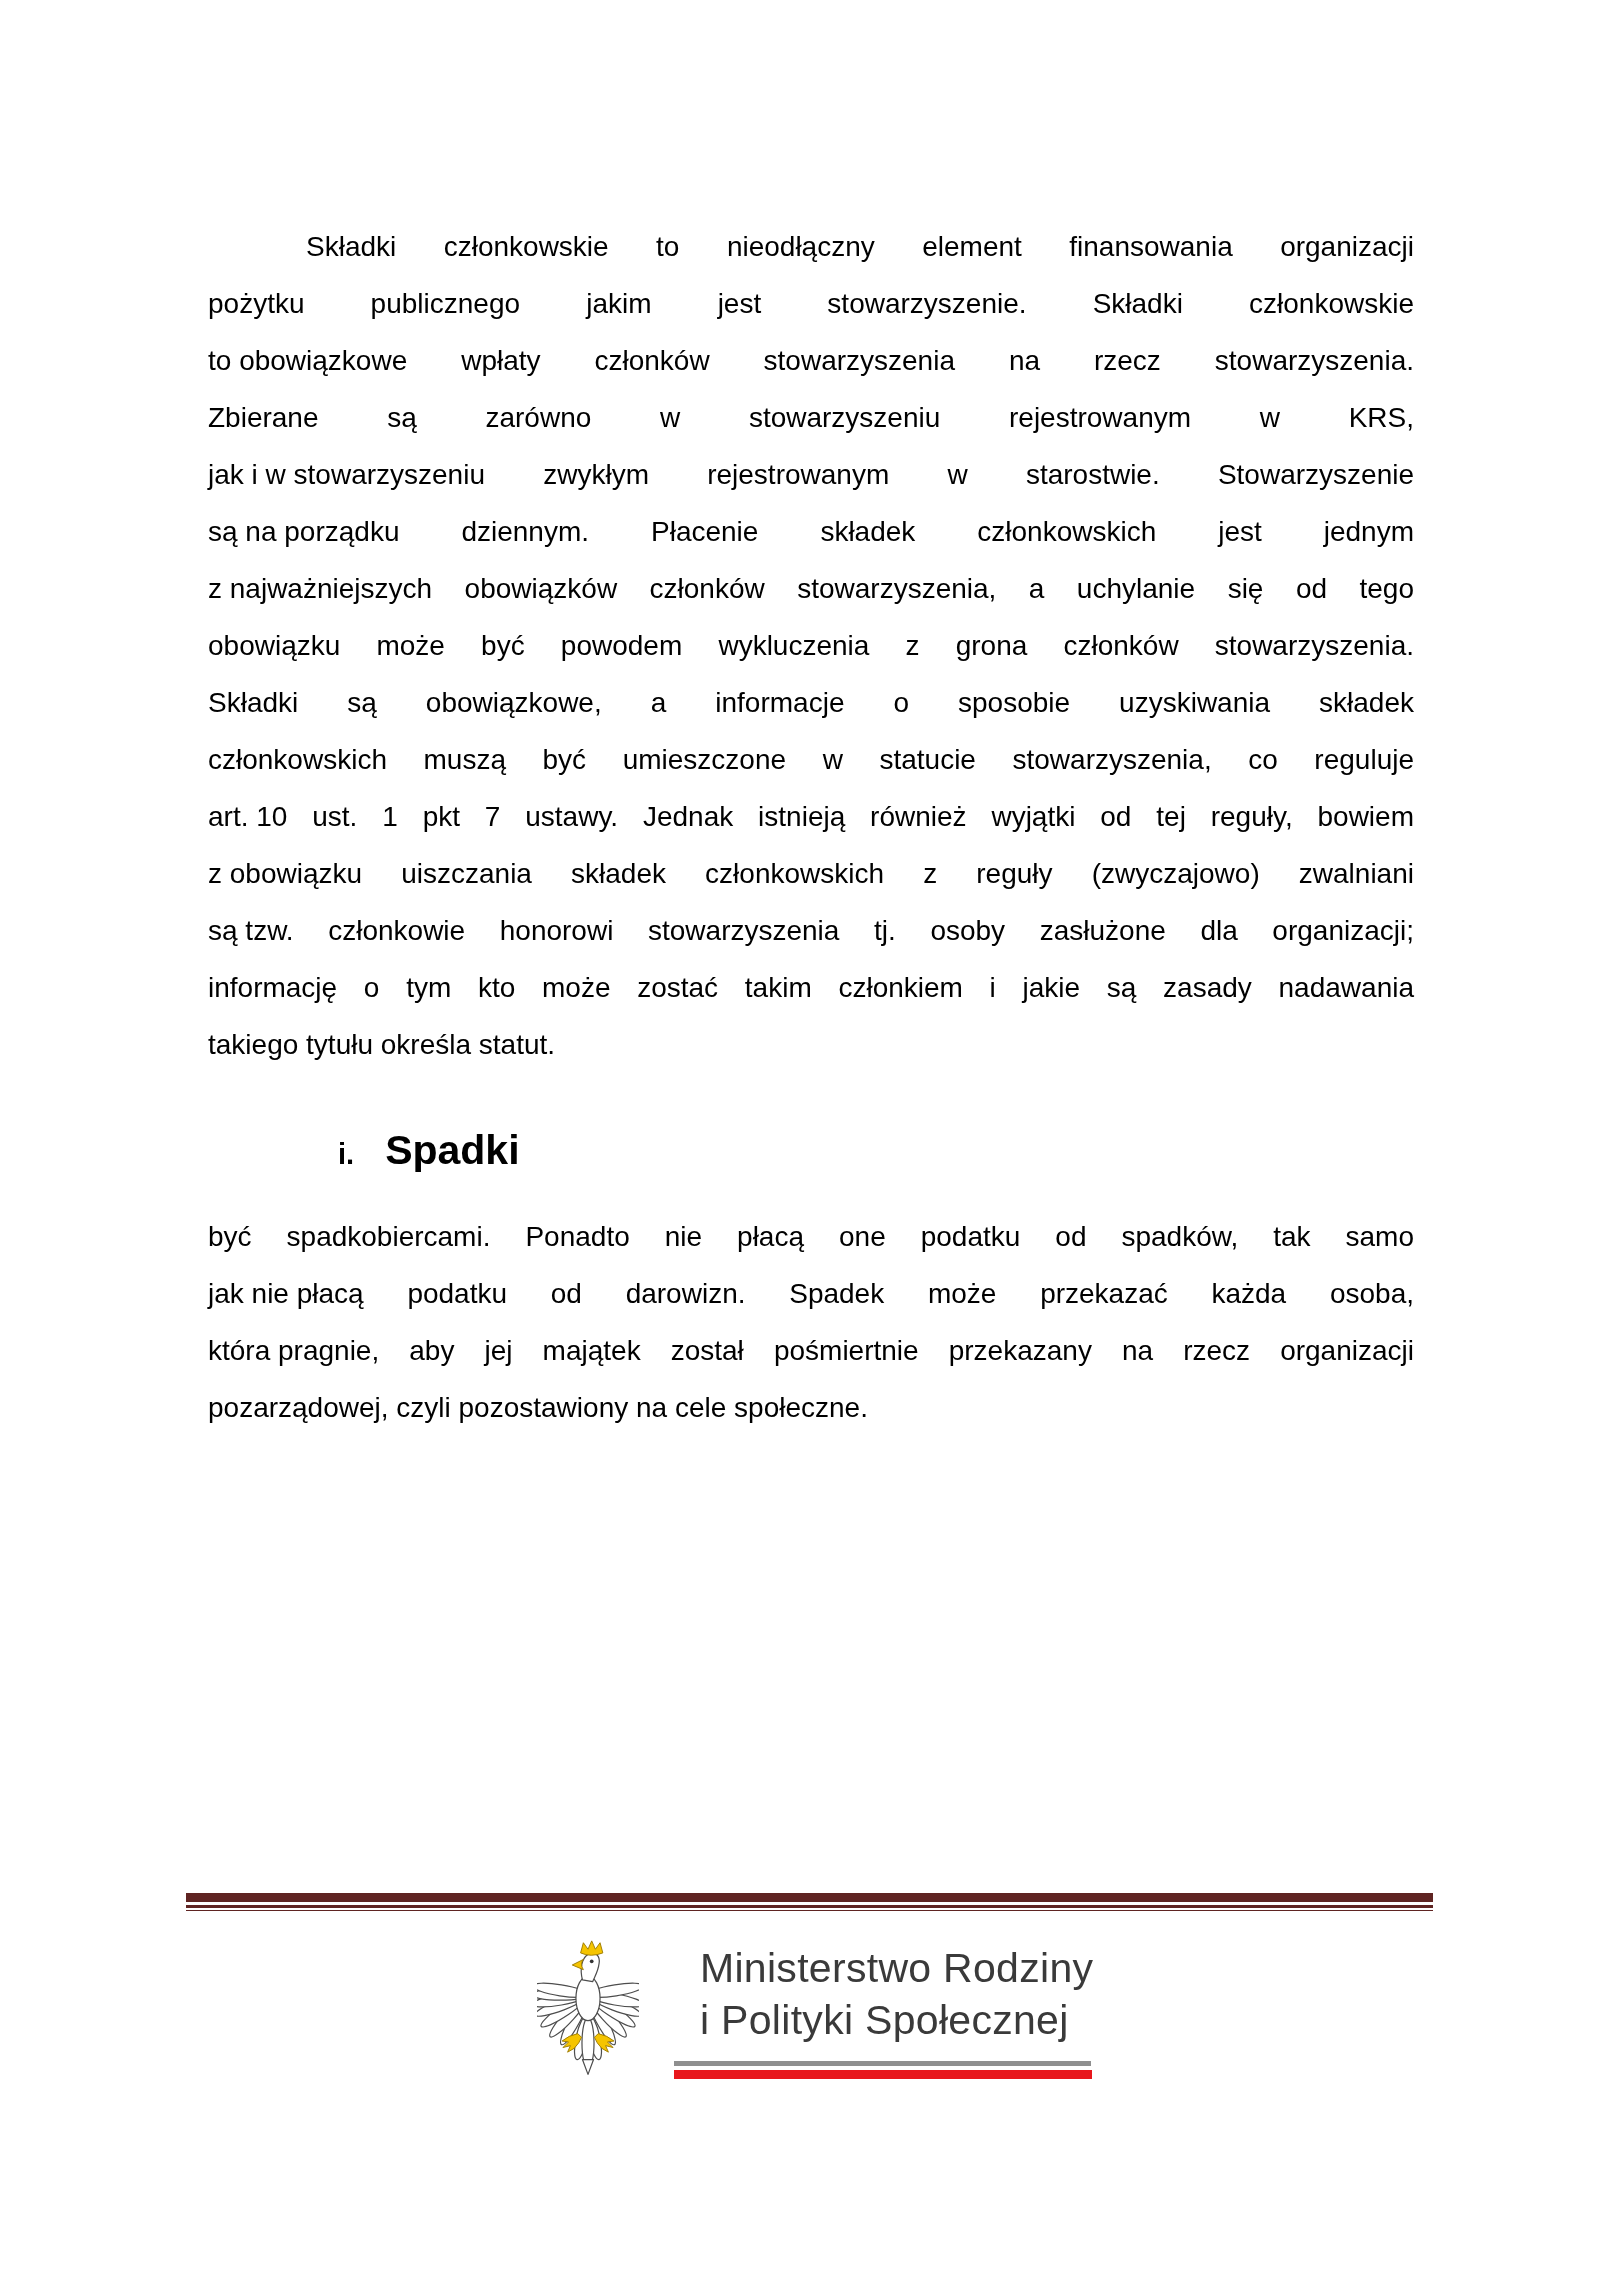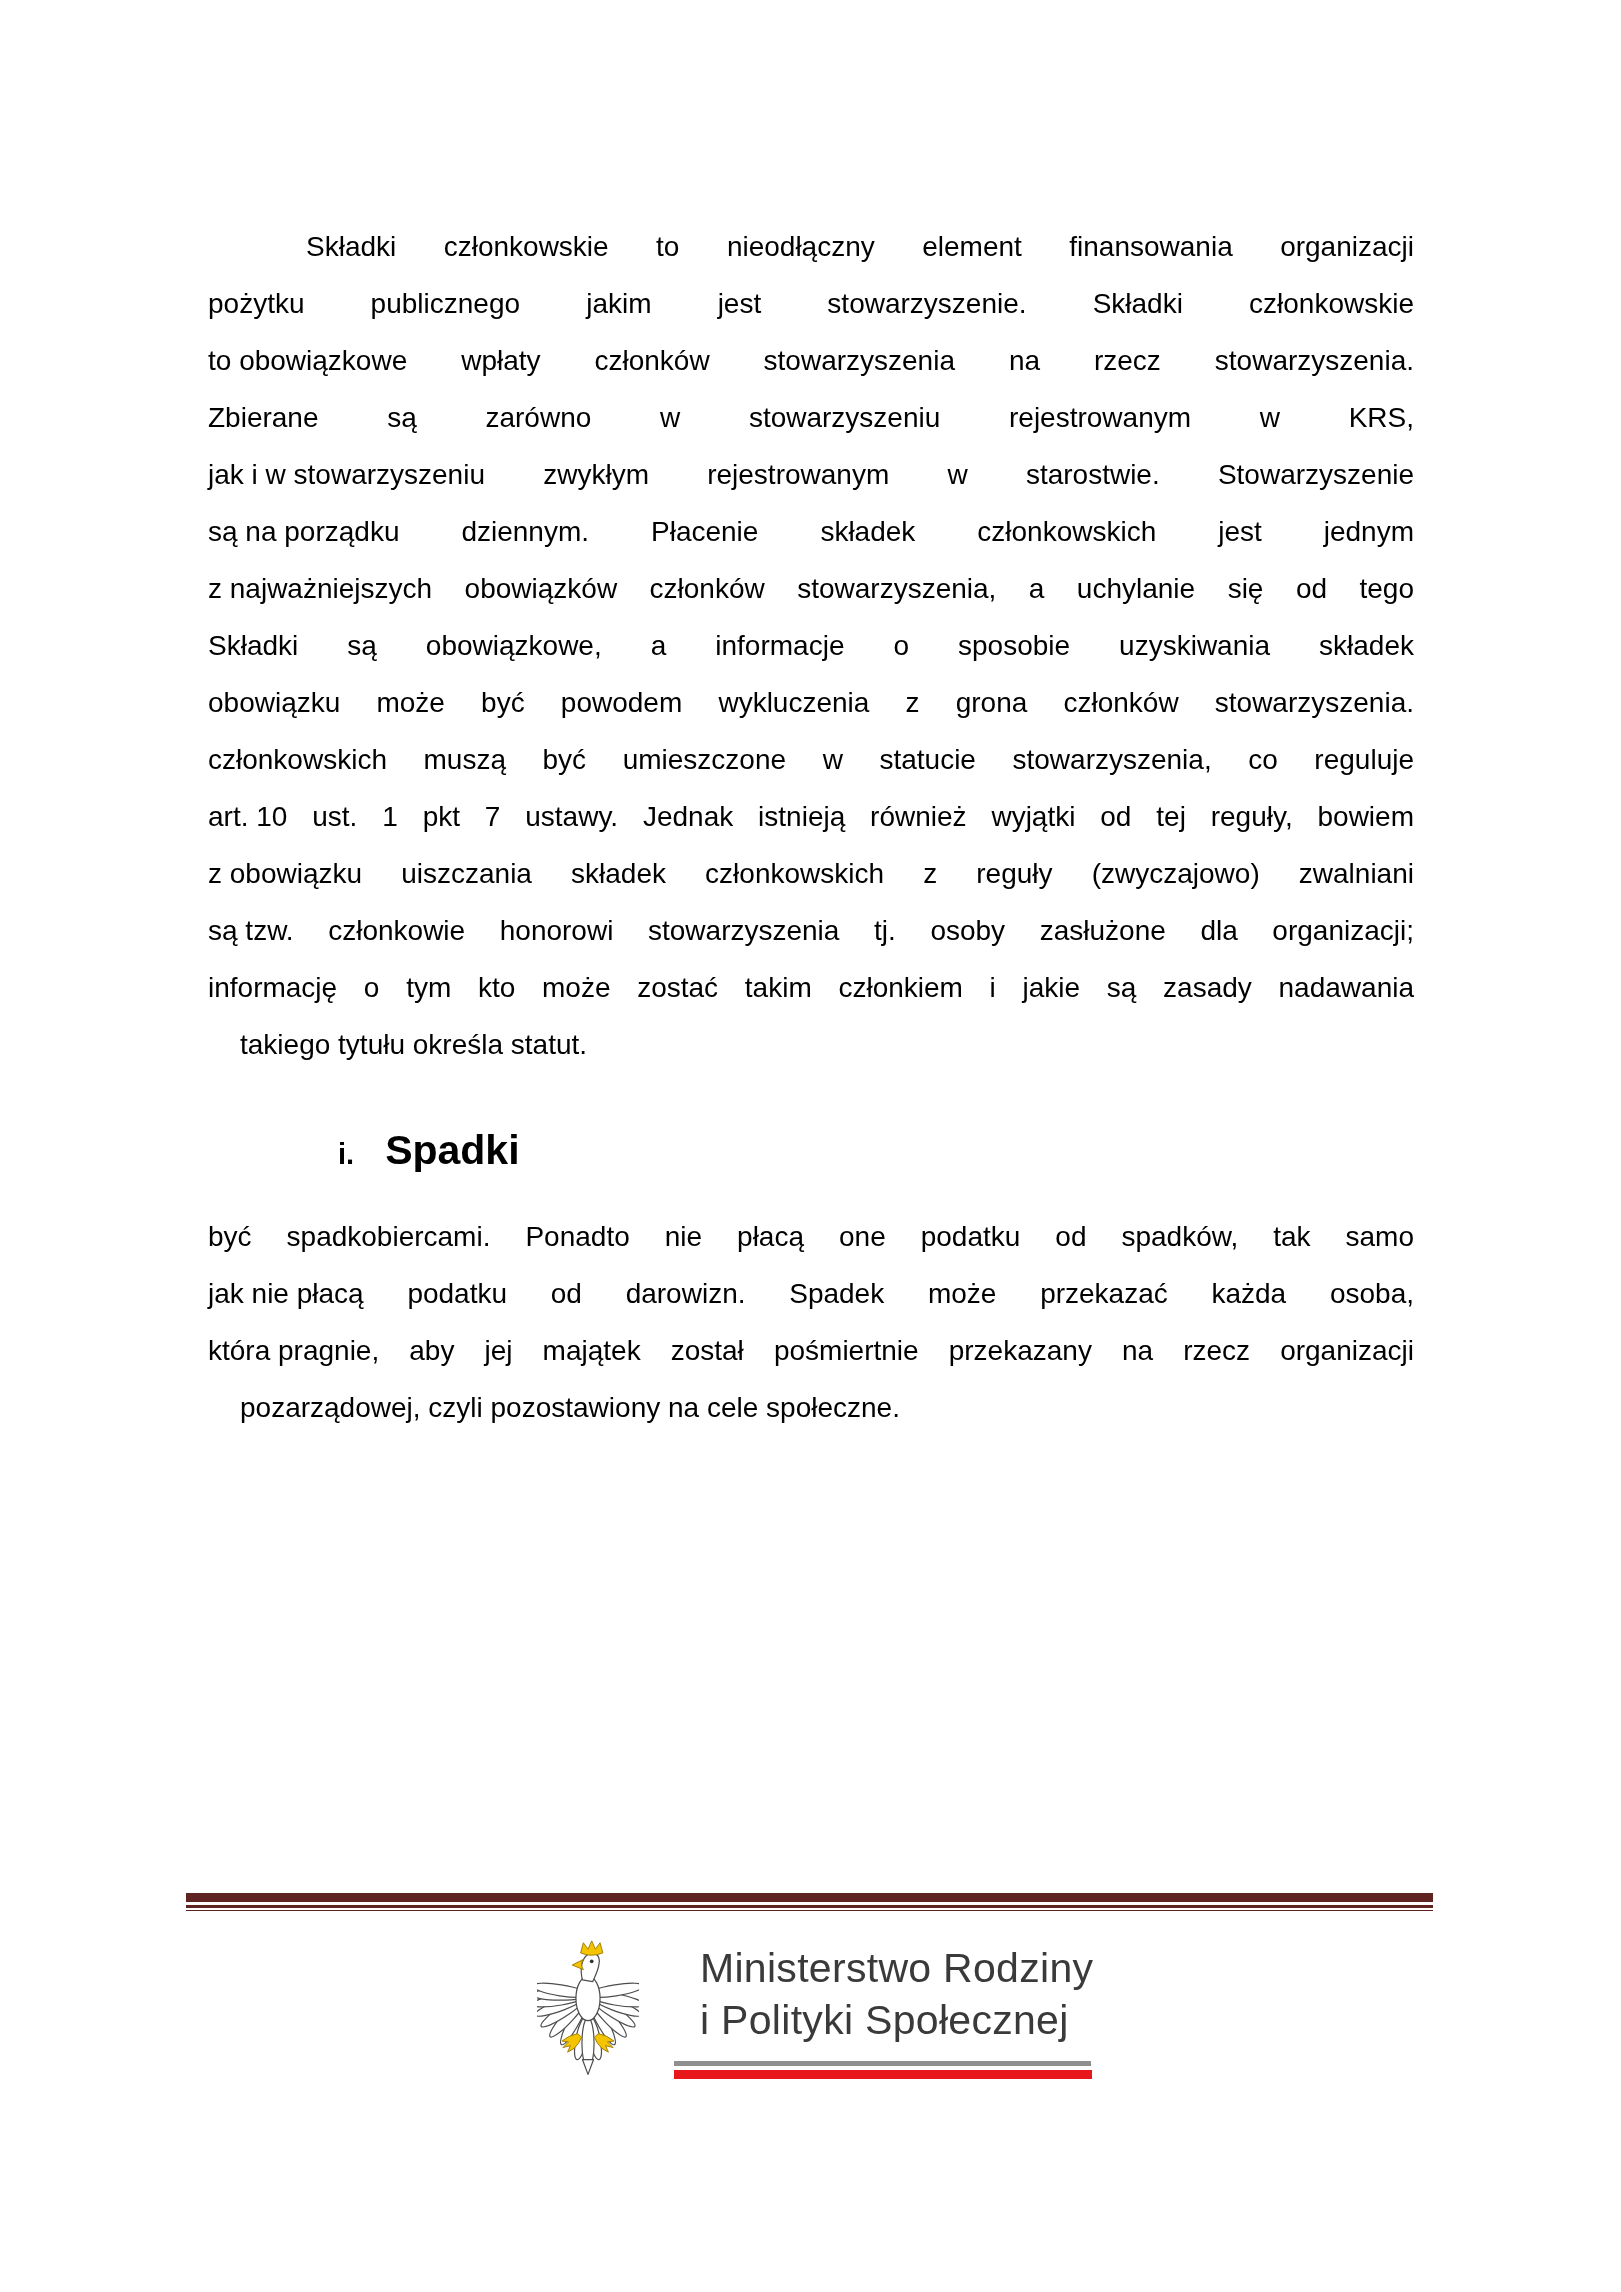--- a/index.html
+++ b/index.html
@@ -15,21 +15,21 @@
   
   .content{
     position:absolute;
     left:208px;
     top:218px;
     width:1206px;
     font-size:28px;
     line-height:57px;
   }
   .jline{ text-align:justify; text-align-last:justify; }
-  .jline.end{ text-align-last:left;margin-left:32px; }
+  .jline.end{ text-align-last:left; }
   .jline.first{ text-indent:98px; }
   .nbk{ display:inline-block; white-space:pre; }
 
   
   .heading{
     display:flex;
     align-items:baseline;
     gap:31px;
     margin:49px 0 29px 130px;
     height:57px;
@@ -80,22 +80,22 @@
 
   <div class="content">
     <div>
         <div class="jline first">Składki członkowskie to nieodłączny element finansowania organizacji</div>
         <div class="jline">pożytku publicznego jakim jest stowarzyszenie. Składki członkowskie</div>
         <div class="jline"><span class="nbk">to obowiązkowe</span> wpłaty członków stowarzyszenia na rzecz stowarzyszenia.</div>
         <div class="jline">Zbierane są zarówno w stowarzyszeniu rejestrowanym w KRS,</div>
         <div class="jline"><span class="nbk">jak i w stowarzyszeniu</span> zwykłym rejestrowanym w starostwie. Stowarzyszenie</div>
         <div class="jline"><span class="nbk">są na porządku</span> dziennym. Płacenie składek członkowskich jest jednym</div>
         <div class="jline"><span class="nbk">z najważniejszych</span> obowiązków członków stowarzyszenia, a uchylanie się od tego</div>
+        <div class="jline">obowiązku może być powodem wykluczenia z grona członków stowarzyszenia.</div>
         <div class="jline">Składki są obowiązkowe, a informacje o sposobie uzyskiwania składek</div>
-        <div class="jline">obowiązku może być powodem wykluczenia z grona członków stowarzyszenia.</div>
         <div class="jline">członkowskich muszą być umieszczone w statucie stowarzyszenia, co reguluje</div>
         <div class="jline"><span class="nbk">art. 10</span> ust. 1 pkt 7 ustawy. Jednak istnieją również wyjątki od tej reguły, bowiem</div>
         <div class="jline"><span class="nbk">z obowiązku</span> uiszczania składek członkowskich z reguły (zwyczajowo) zwalniani</div>
         <div class="jline"><span class="nbk">są tzw.</span> członkowie honorowi stowarzyszenia tj. osoby zasłużone dla organizacji;</div>
         <div class="jline">informację o tym kto może zostać takim członkiem i jakie są zasady nadawania</div>
         <div class="jline end">takiego tytułu określa statut.</div>
       </div>
 
     <div class="heading">
       <span class="hnum">i.</span>

